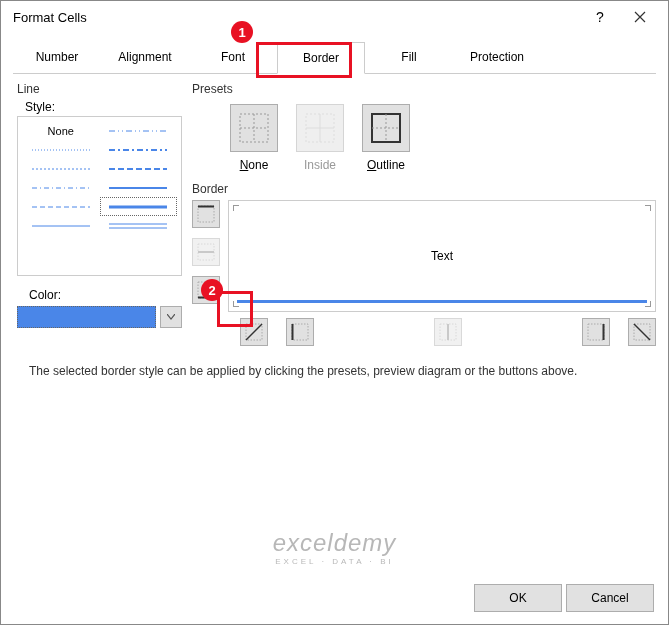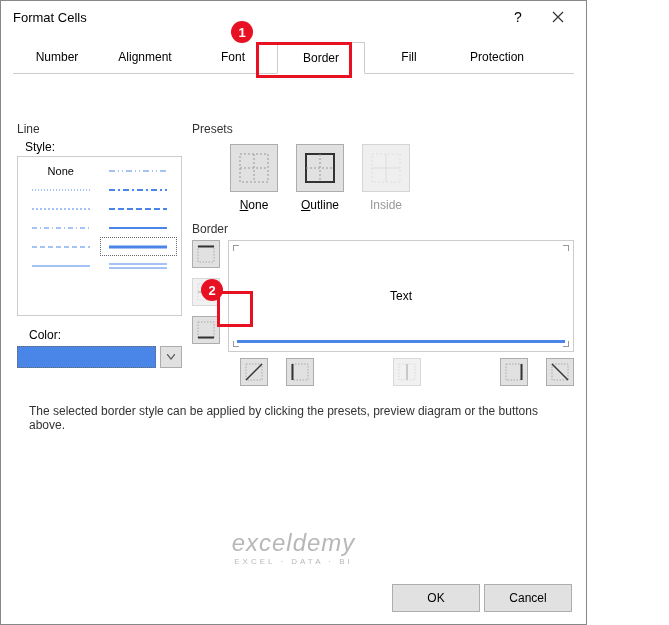--- a/index.html
+++ b/index.html
@@ -1,35 +1,35 @@
 <!DOCTYPE html>
 <html><head>
 <meta charset="utf-8">
 <style>
 * { box-sizing: border-box; font-family: "Segoe UI", Tahoma, sans-serif; font-size: 12px; }
 body { margin: 0; background: #fff; width: 669px; height: 625px; position: relative; }
 
-.dialog { width: 587px; height: 625px; border: 1px solid #888; background: #fff; position: relative; }
+.dialog { width: 669px; height: 625px; border: 1px solid #888; background: #fff; position: relative; }
 
 .titlebar { height: 32px; display: flex; align-items: center; padding: 0 8px 0 12px; }
 .titlebar .title { flex: 1; font-size: 13px; }
 .titlebar .help, .titlebar .close { width: 40px; height: 28px; display: flex; align-items: center; justify-content: center; cursor: pointer; }
 .titlebar .close svg { width: 12px; height: 12px; }
 .titlebar .help { font-size: 14px; }
 
 .tabs { display: flex; margin: 8px 12px 0 12px; border-bottom: 1px solid #ccc; }
 .tab { padding: 8px 0; width: 88px; text-align: center; cursor: pointer; position: relative; top: 1px; }
 .tab.active { border: 1px solid #ccc; border-bottom: 1px solid #fff; background: #fff; }
 
 .red-box { position: absolute; border: 3px solid #e81123; z-index: 50; pointer-events:none; }
 .callout { position: absolute; width: 22px; height: 22px; background: #e81123; border-radius: 50%; color: #fff; font-weight: bold; display: flex; align-items: center; justify-content: center; z-index: 60; font-size: 13px; }
 
 .body { display: flex; padding: 8px 12px 0 16px; gap: 10px; }
 
-.group-label { color: #333; margin-bottom: 4px; margin-top: 40px; }
+.group-label { color: #333; margin-bottom: 4px; }
 
 .line-panel { width: 165px; }
 .style-box { border: 1px solid #ccc; padding: 4px; height: 160px; margin-bottom: 12px; display: flex; flex-wrap: wrap; align-content: flex-start; }
 .style-cell { width: 50%; height: 19px; display: flex; align-items: center; justify-content: center; position: relative; }
 .swatch { width: 58px; height: 14px; display: flex; align-items: center; justify-content: center; }
 .swatch svg { width: 58px; height: 6px; }
 .none-label { font-size: 11px; }
 .sel-style { border: 1px dotted #666; }
 
 .color-row { display: flex; gap: 4px; align-items: stretch; }
@@ -204,38 +204,38 @@
           <div class="preset-btn">
             <svg width="32" height="32" viewBox="0 0 32 32">
                 <rect x="2" y="2" width="28" height="28" fill="none" stroke="#999" stroke-dasharray="2 2"></rect>
                 <line x1="16" y1="2" x2="16" y2="30" stroke="#999" stroke-dasharray="2 2"></line>
                 <line x1="2" y1="16" x2="30" y2="16" stroke="#999" stroke-dasharray="2 2"></line>
               </svg>
           </div>
           <div class="preset-label"><u>N</u>one</div>
         </div>
         <div class="preset">
+          <div class="preset-btn disabled">
+            <svg width="32" height="32" viewBox="0 0 32 32">
+                <rect x="2" y="2" width="28" height="28" fill="none" stroke="#bbb" stroke-dasharray="2 2"></rect>
+                <line x1="16" y1="2" x2="16" y2="30" stroke="#bbb"></line>
+                <line x1="2" y1="16" x2="30" y2="16" stroke="#bbb"></line>
+              </svg>
+          </div>
+          <div class="preset-label" style="color:#999;">Inside</div>
+        </div>
+        <div class="preset">
           <div class="preset-btn">
             <svg width="32" height="32" viewBox="0 0 32 32">
                 <rect x="2" y="2" width="28" height="28" fill="none" stroke="#333" stroke-width="2"></rect>
                 <line x1="16" y1="2" x2="16" y2="30" stroke="#999" stroke-dasharray="2 2"></line>
                 <line x1="2" y1="16" x2="30" y2="16" stroke="#999" stroke-dasharray="2 2"></line>
               </svg>
           </div>
           <div class="preset-label"><u>O</u>utline</div>
-        </div>
-        <div class="preset">
-          <div class="preset-btn disabled">
-            <svg width="32" height="32" viewBox="0 0 32 32">
-                <rect x="2" y="2" width="28" height="28" fill="none" stroke="#bbb" stroke-dasharray="2 2"></rect>
-                <line x1="16" y1="2" x2="16" y2="30" stroke="#bbb"></line>
-                <line x1="2" y1="16" x2="30" y2="16" stroke="#bbb"></line>
-              </svg>
-          </div>
-          <div class="preset-label" style="color:#999;">Inside</div>
         </div>
       </div>
 
       <div class="group-label" style="margin-top:10px;">Border</div>
 
       <div class="border-area">
         <div class="side-buttons">
           <div class="border-btn">
             <svg width="18" height="18" viewBox="0 0 18 18">
                 <rect x="1" y="1" width="16" height="16" fill="none" stroke="#aaa" stroke-dasharray="1.5 1.5"></rect>

